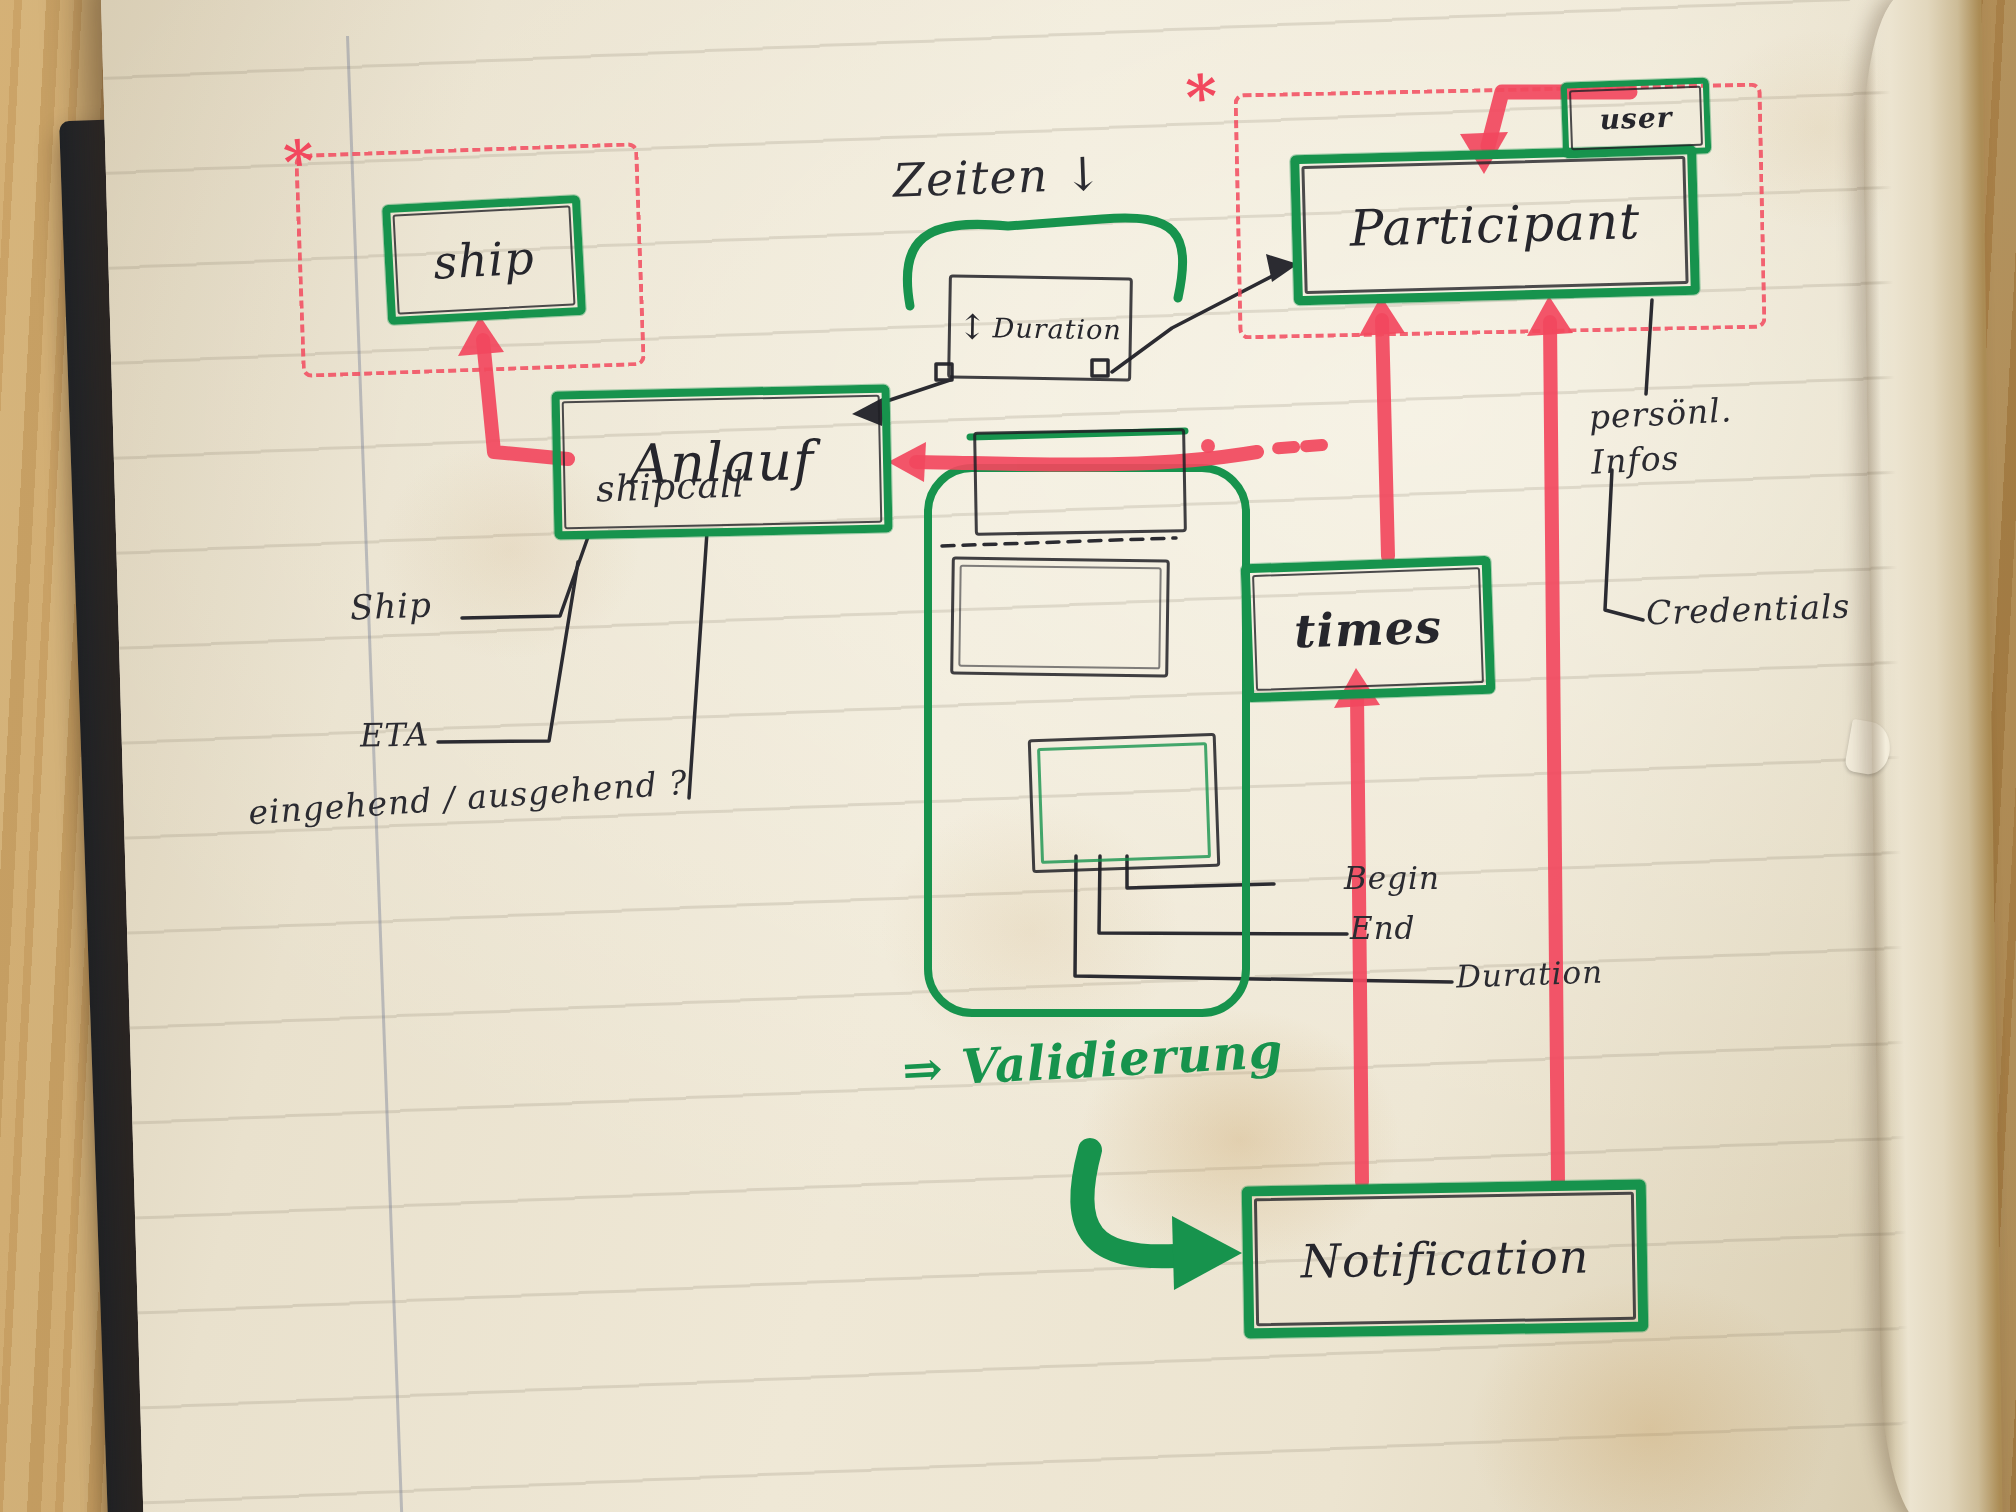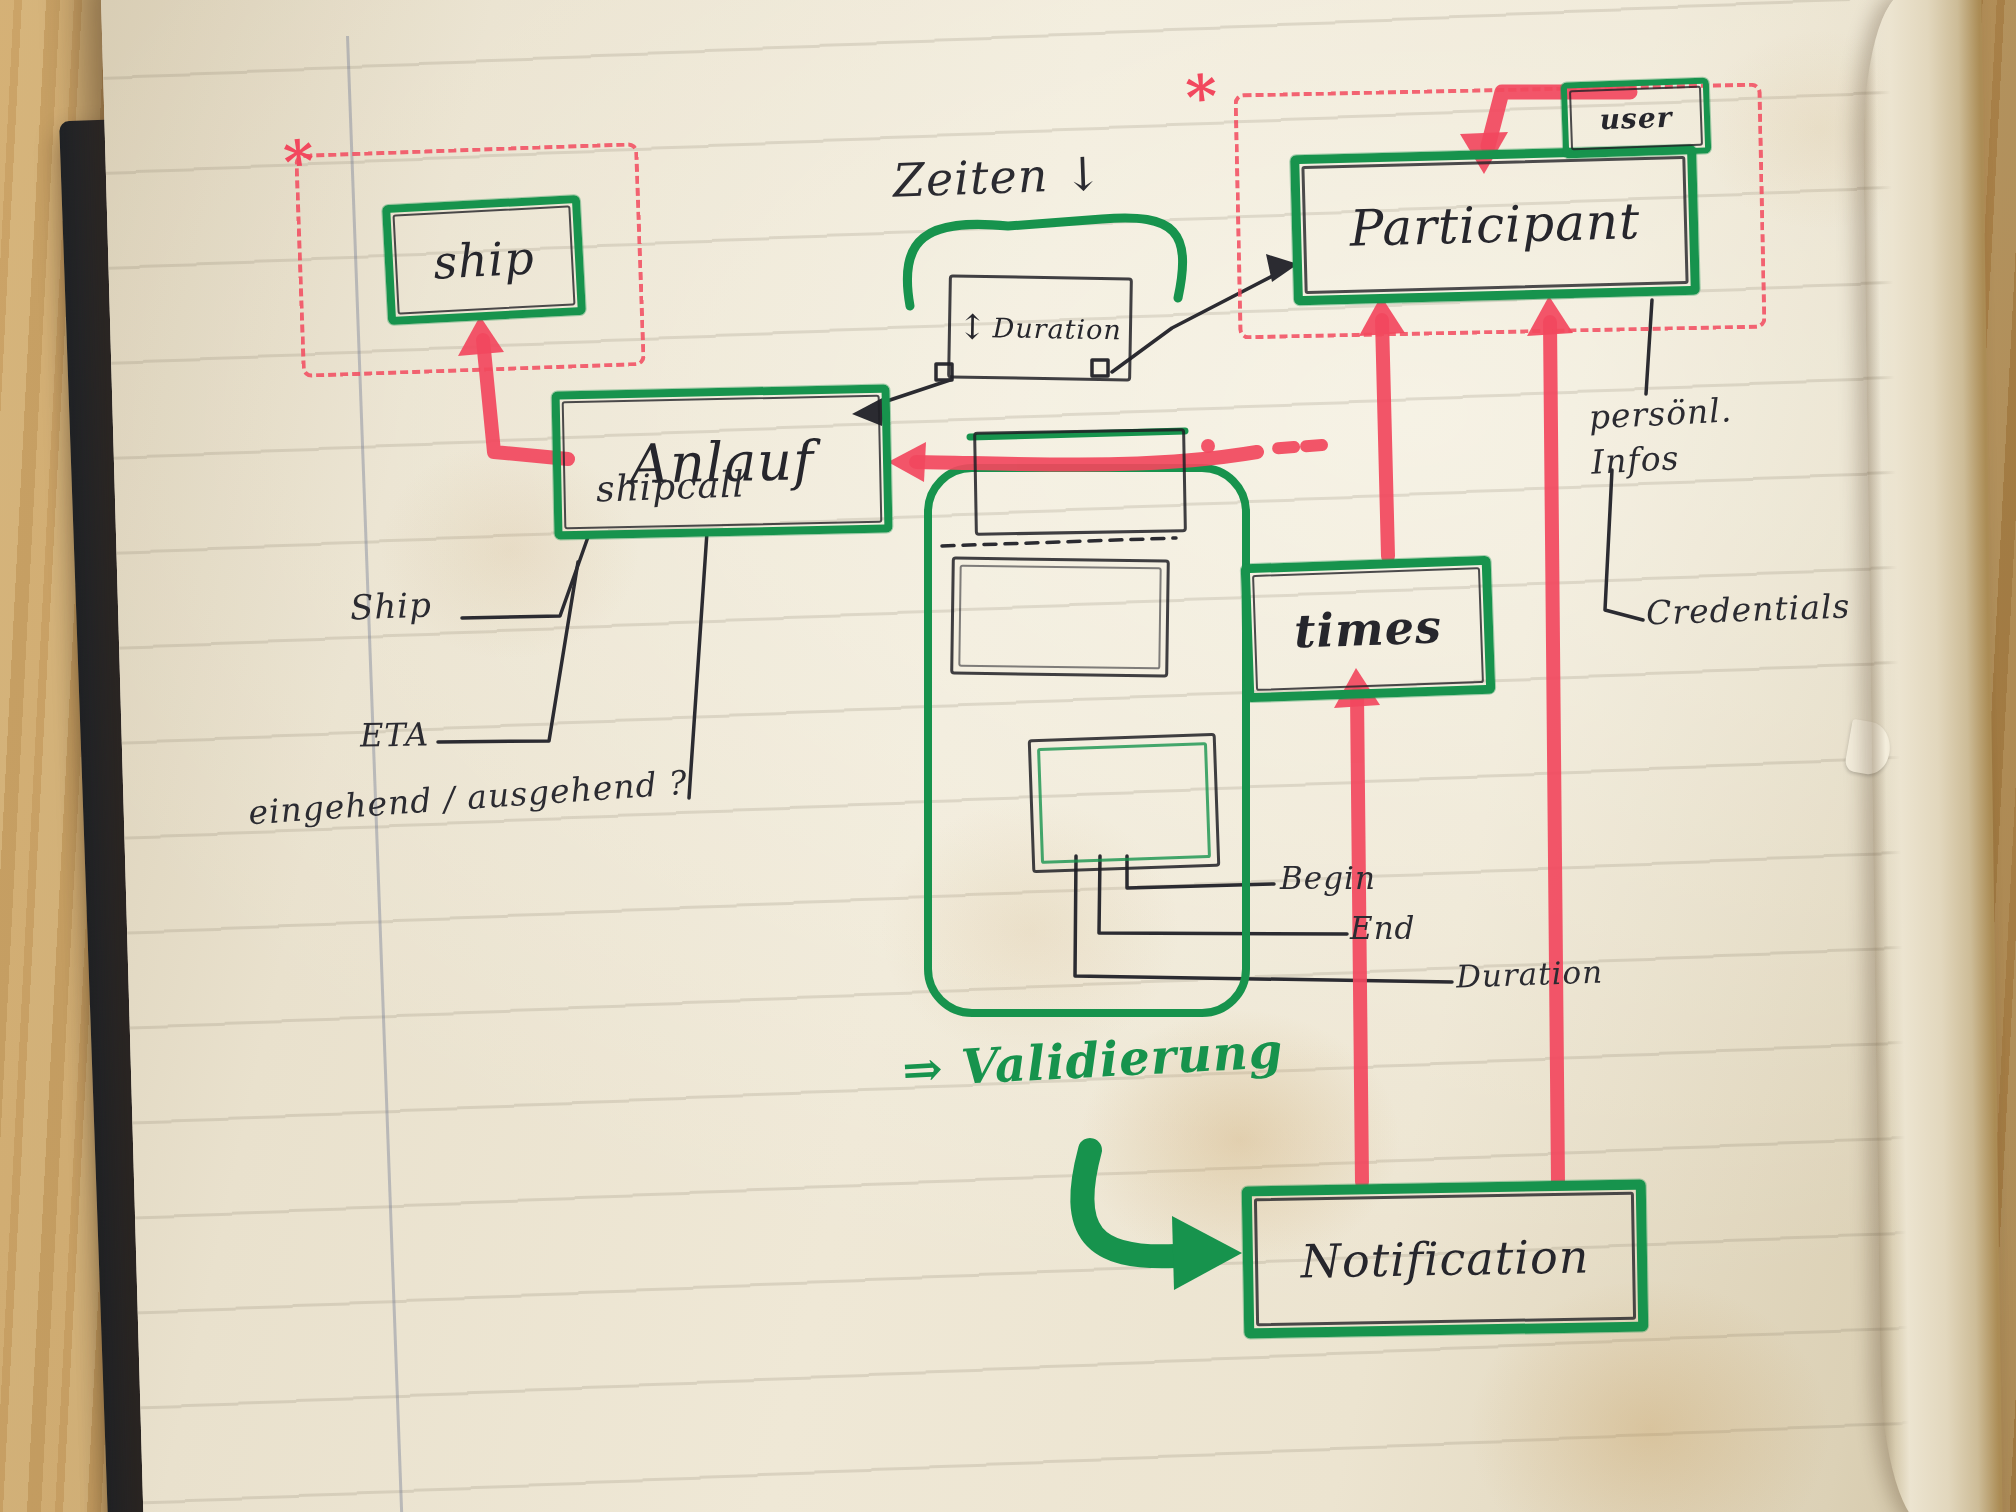--- a/index.html
+++ b/index.html
@@ -74,21 +74,21 @@
   .k3{left:1030px;top:736px;width:182px;height:128px;transform:rotate(-2deg);}
   .k3 .ing{position:absolute;inset:6px;border:3px solid rgba(23,147,77,.8);border-radius:3px;}
   
   .hw{position:absolute;font-style:italic;color:#2b2b31;letter-spacing:1px;white-space:nowrap;}
   .zeiten{left:893px;top:150px;font-size:46px;transform:rotate(-2deg);}
   .ship-attr{left:350px;top:586px;font-size:34px;transform:rotate(-2deg);}
   .eta{left:360px;top:716px;font-size:32px;transform:rotate(-1deg);}
   .eing{left:248px;top:778px;font-size:33px;transform:rotate(-4deg);}
   .pinfos{left:1590px;top:392px;font-size:33px;transform:rotate(-3deg);white-space:pre-line;line-height:1.35;}
   .creds{left:1646px;top:590px;font-size:33px;transform:rotate(-2deg);}
-  .begin{left:1280px;top:860px;font-size:31px;}
+  .begin{left:1344px;top:860px;font-size:31px;}
   .end{left:1350px;top:910px;font-size:31px;}
   .durl{left:1456px;top:956px;font-size:31px;transform:rotate(-2deg);}
   .valid{left:902px;top:1032px;font-size:48px;color:#17934d;font-weight:600;transform:rotate(-3deg);}
 </style>
 </head>
 <body>
 
 <div id="scene">
   <div class="cover"></div>
   <div class="page"></div>

